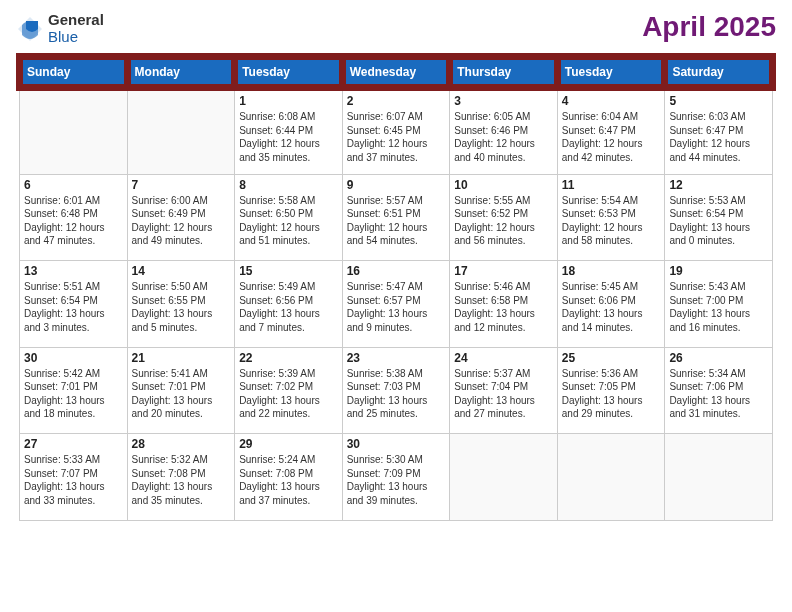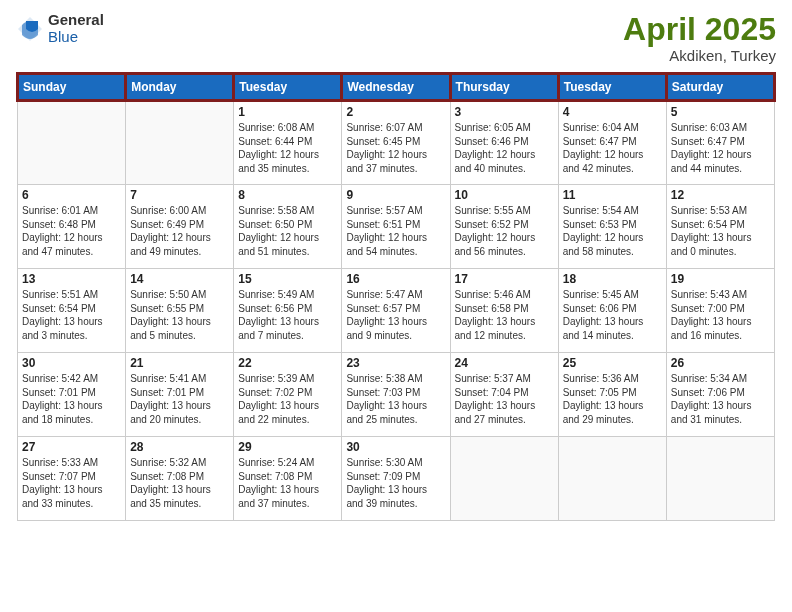--- a/index.html
+++ b/index.html
@@ -44,43 +44,43 @@
       color: #1a5fa8;
     }
     .logo-icon {
       width: 28px;
       height: 28px;
     }
     .title-block {
       text-align: right;
     }
     .title-month {
-      font-size: 32px;
+      font-size: 28px;
       font-weight: bold;
-      color: #4d7c0f;
+      color: #701a75;
       line-height: 1.1;
     }
     .title-location {
       font-size: 15px;
       color: #444;
     }
     .calendar {
       flex: 1;
       border: 1px solid #ccc;
       border-collapse: collapse;
       width: 100%;
       table-layout: fixed;
     }
     .calendar th {
       background: #1a6bbf;
       color: #fff;
       font-size: 12px;
       font-weight: bold;
       padding: 5px 4px;
-      border: 3px solid #7f1d1d;
+      border: 7px solid #7f1d1d;
       text-align: left;
     }
     .calendar td {
       border: 1px solid #ccc;
       vertical-align: top;
       padding: 3px 4px;
       font-size: 10px;
       color: #333;
       background: #fff;
       height: 80px;
@@ -112,21 +112,20 @@
         <path d="M6,10 Q14,2 22,10 L22,20 Q14,28 6,20 Z" fill="#1a6bbf" opacity="0.6"></path>
         <path d="M10,6 L22,6 L22,14 Q16,20 10,14 Z" fill="#1a6bbf"></path>
       </svg>
       <div class="logo-text">
         <span class="logo-general">General</span>
         <span class="logo-blue">Blue</span>
       </div>
     </div>
     <div class="title-block">
       <div class="title-month">April 2025</div>
-      <div class="title-location">Akdiken, Turkey</div>
     </div>
   </div>
 
   <table class="calendar">
     <thead>
       <tr>
         <th>Sunday</th>
         <th>Monday</th>
         <th>Tuesday</th>
         <th>Wednesday</th>

